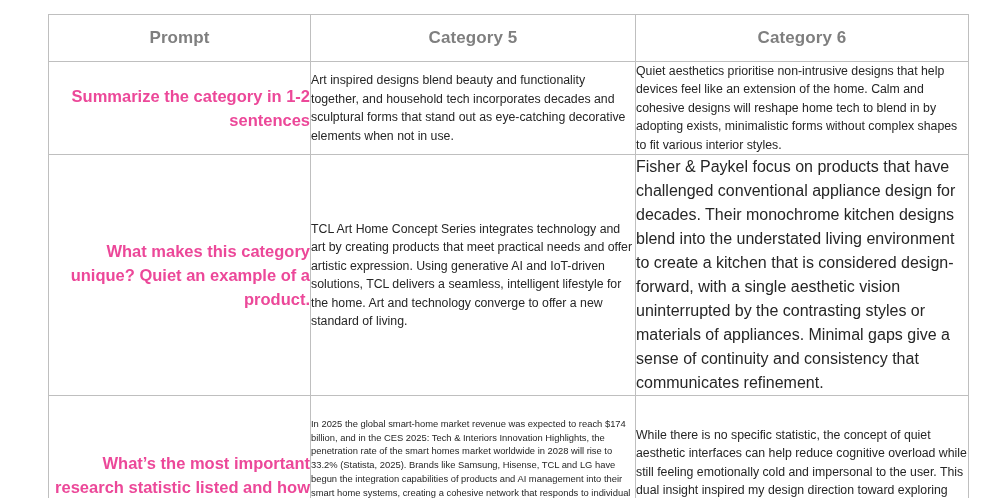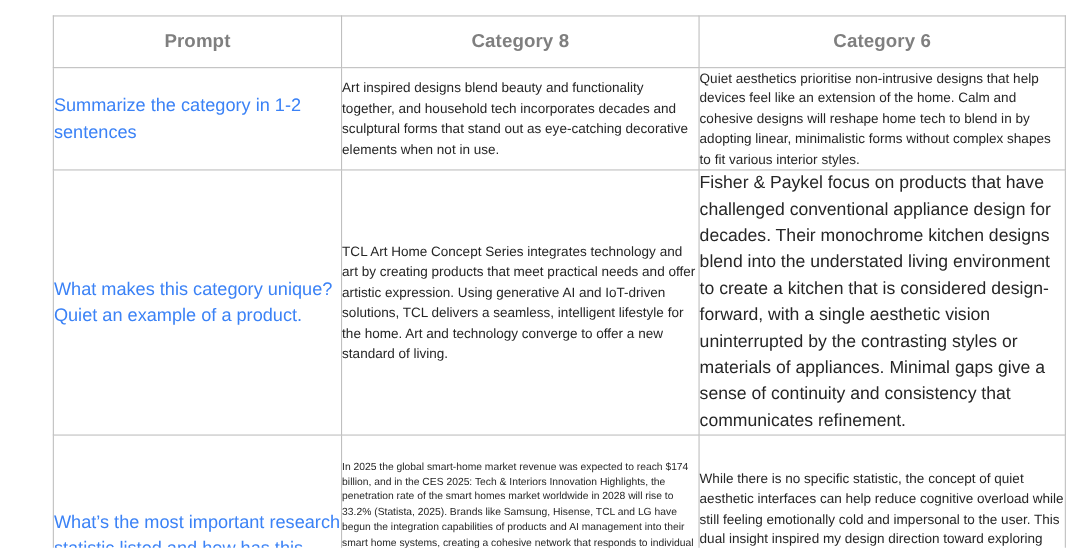--- a/index.html
+++ b/index.html
@@ -58,23 +58,24 @@
   }
 
   
   .prompt-cell {
     padding: 10px 16px 10px 17px;
     vertical-align: middle;
   }
   .prompt-text {
     display: block;
     font-size: 16.5px;
-    font-weight: normal;
-    color: #3b82f6;
+    font-weight: bold;
+    color: #ec4899;
     line-height: 1.48;
+    text-align: right;
   }
 
   
   .body-cell {
     padding: 12px 14px 12px 15px;
     vertical-align: middle;
   }
   .body-text {
     display: block;
     color: #262626;
@@ -102,38 +103,38 @@
       <col class="col-cat1">
       <col class="col-cat2">
     </colgroup>
 
     <thead>
       <tr class="header-row">
         <th>
           <span class="header-label">Prompt</span>
         </th>
         <th>
-          <span class="header-label">Category 8</span>
+          <span class="header-label">Category 5</span>
         </th>
         <th>
           <span class="header-label">Category 6</span>
         </th>
       </tr>
     </thead>
 
     <tbody>
       <tr class="row-1">
         <td class="prompt-cell">
           <span class="prompt-text">Summarize the category in 1-2 sentences</span>
         </td>
         <td class="body-cell cell-mid">
           <span class="body-text t-md">Art inspired designs blend beauty and functionality together, and household tech incorporates decades and sculptural forms that stand out as eye-catching decorative elements when not in use.</span>
         </td>
         <td class="body-cell cell-mid">
-          <span class="body-text t-md">Quiet aesthetics prioritise non-intrusive designs that help devices feel like an extension of the home. Calm and cohesive designs will reshape home tech to blend in by adopting linear, minimalistic forms without complex shapes to fit various interior styles.</span>
+          <span class="body-text t-md">Quiet aesthetics prioritise non-intrusive designs that help devices feel like an extension of the home. Calm and cohesive designs will reshape home tech to blend in by adopting exists, minimalistic forms without complex shapes to fit various interior styles.</span>
         </td>
       </tr>
 
       <tr class="row-2">
         <td class="prompt-cell">
           <span class="prompt-text">What makes this category unique? Quiet an example of a product.</span>
         </td>
         <td class="body-cell cell-mid">
           <span class="body-text t-md">TCL Art Home Concept Series integrates technology and art by creating products that meet practical needs and offer artistic expression. Using generative AI and IoT-driven solutions, TCL delivers a seamless, intelligent lifestyle for the home. Art and technology converge to offer a new standard of living.</span>
         </td>

